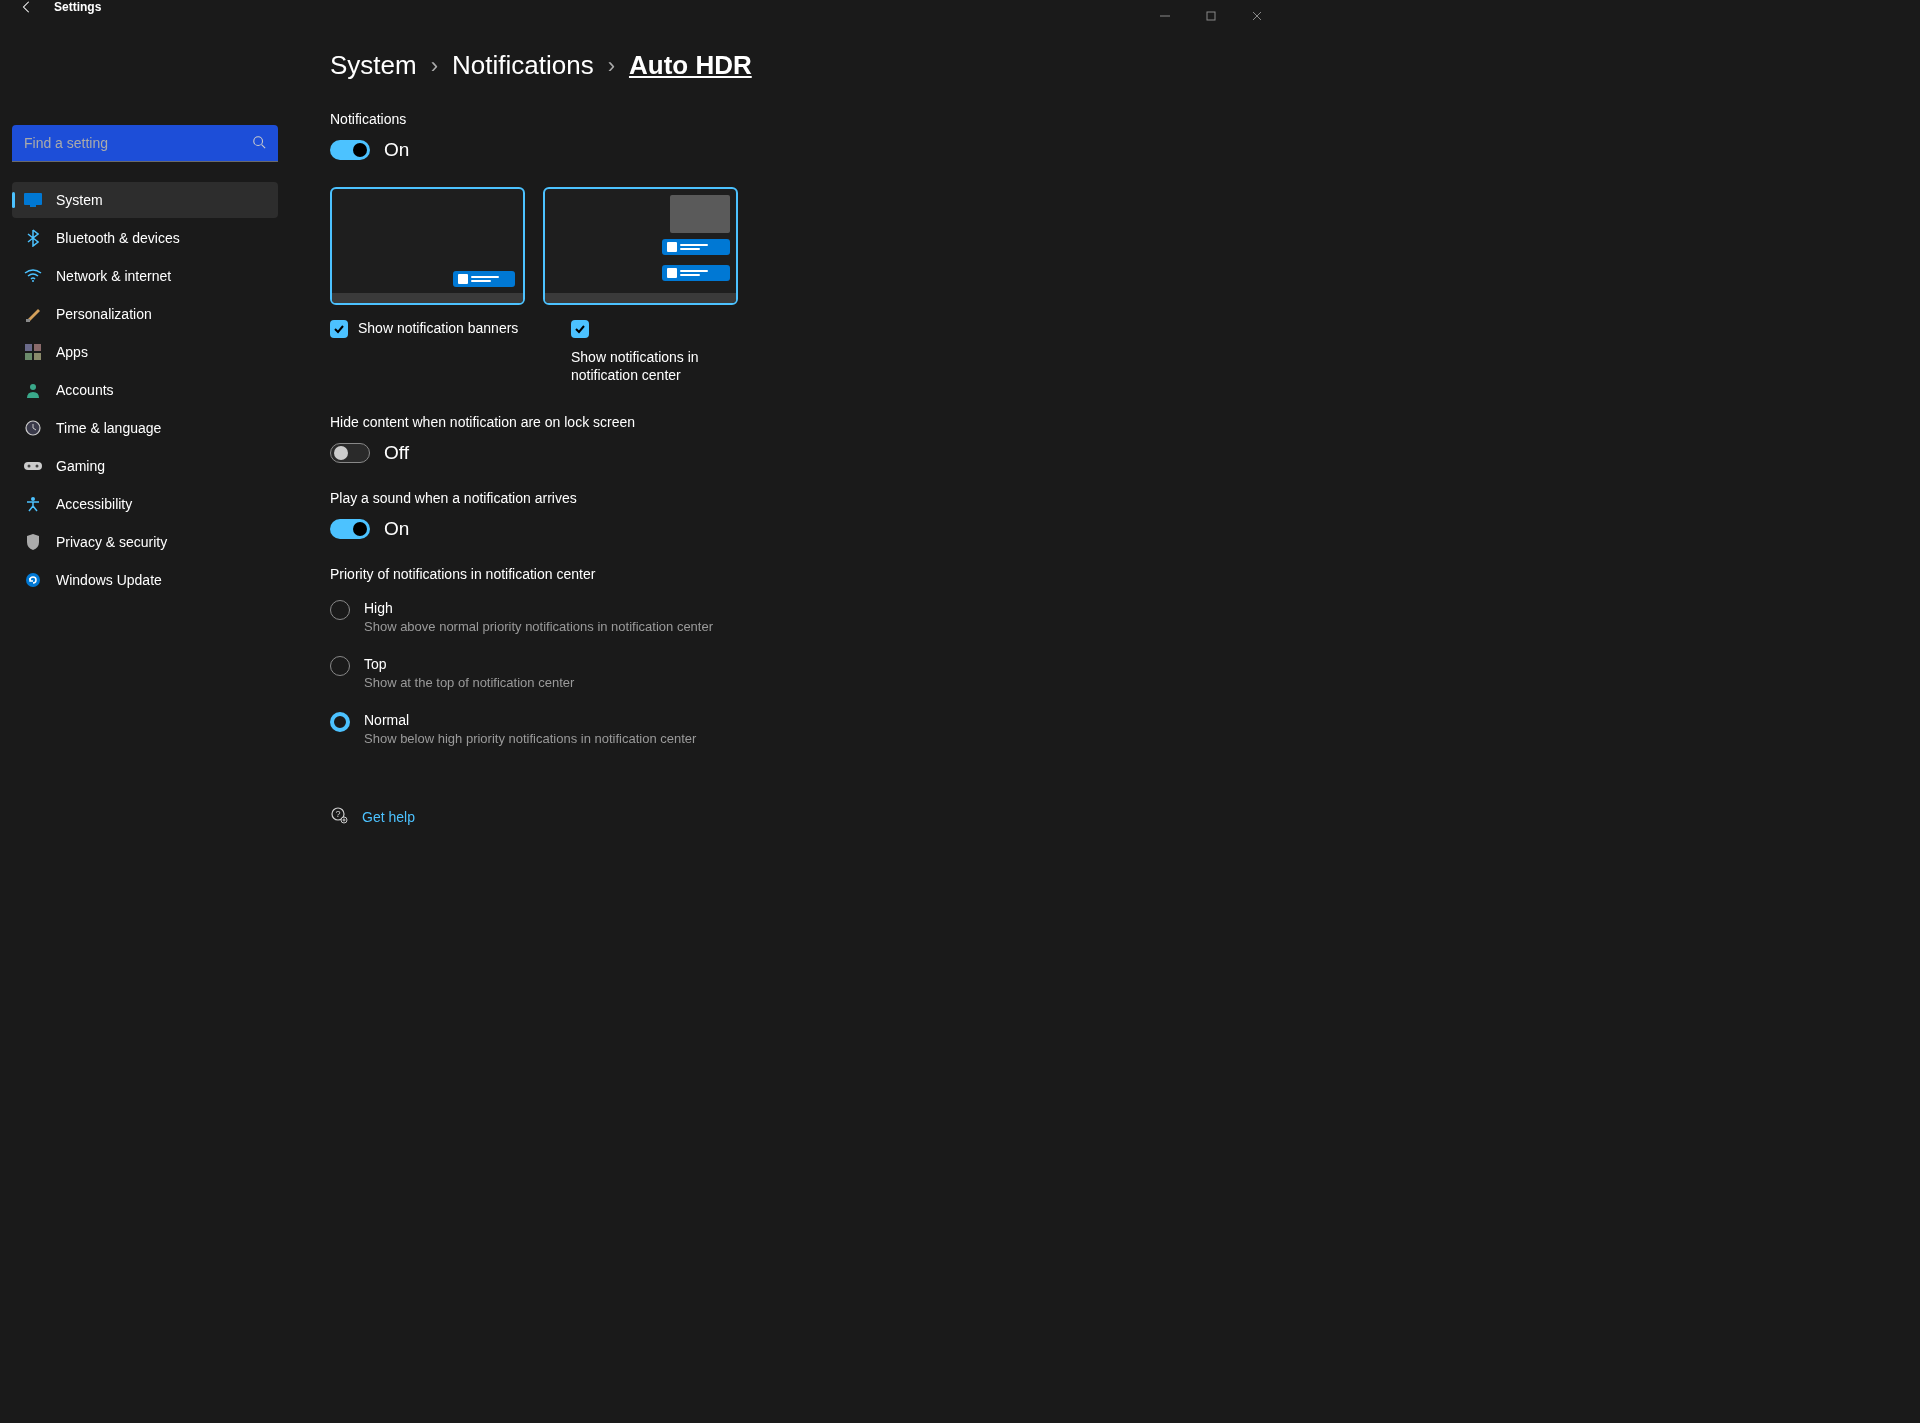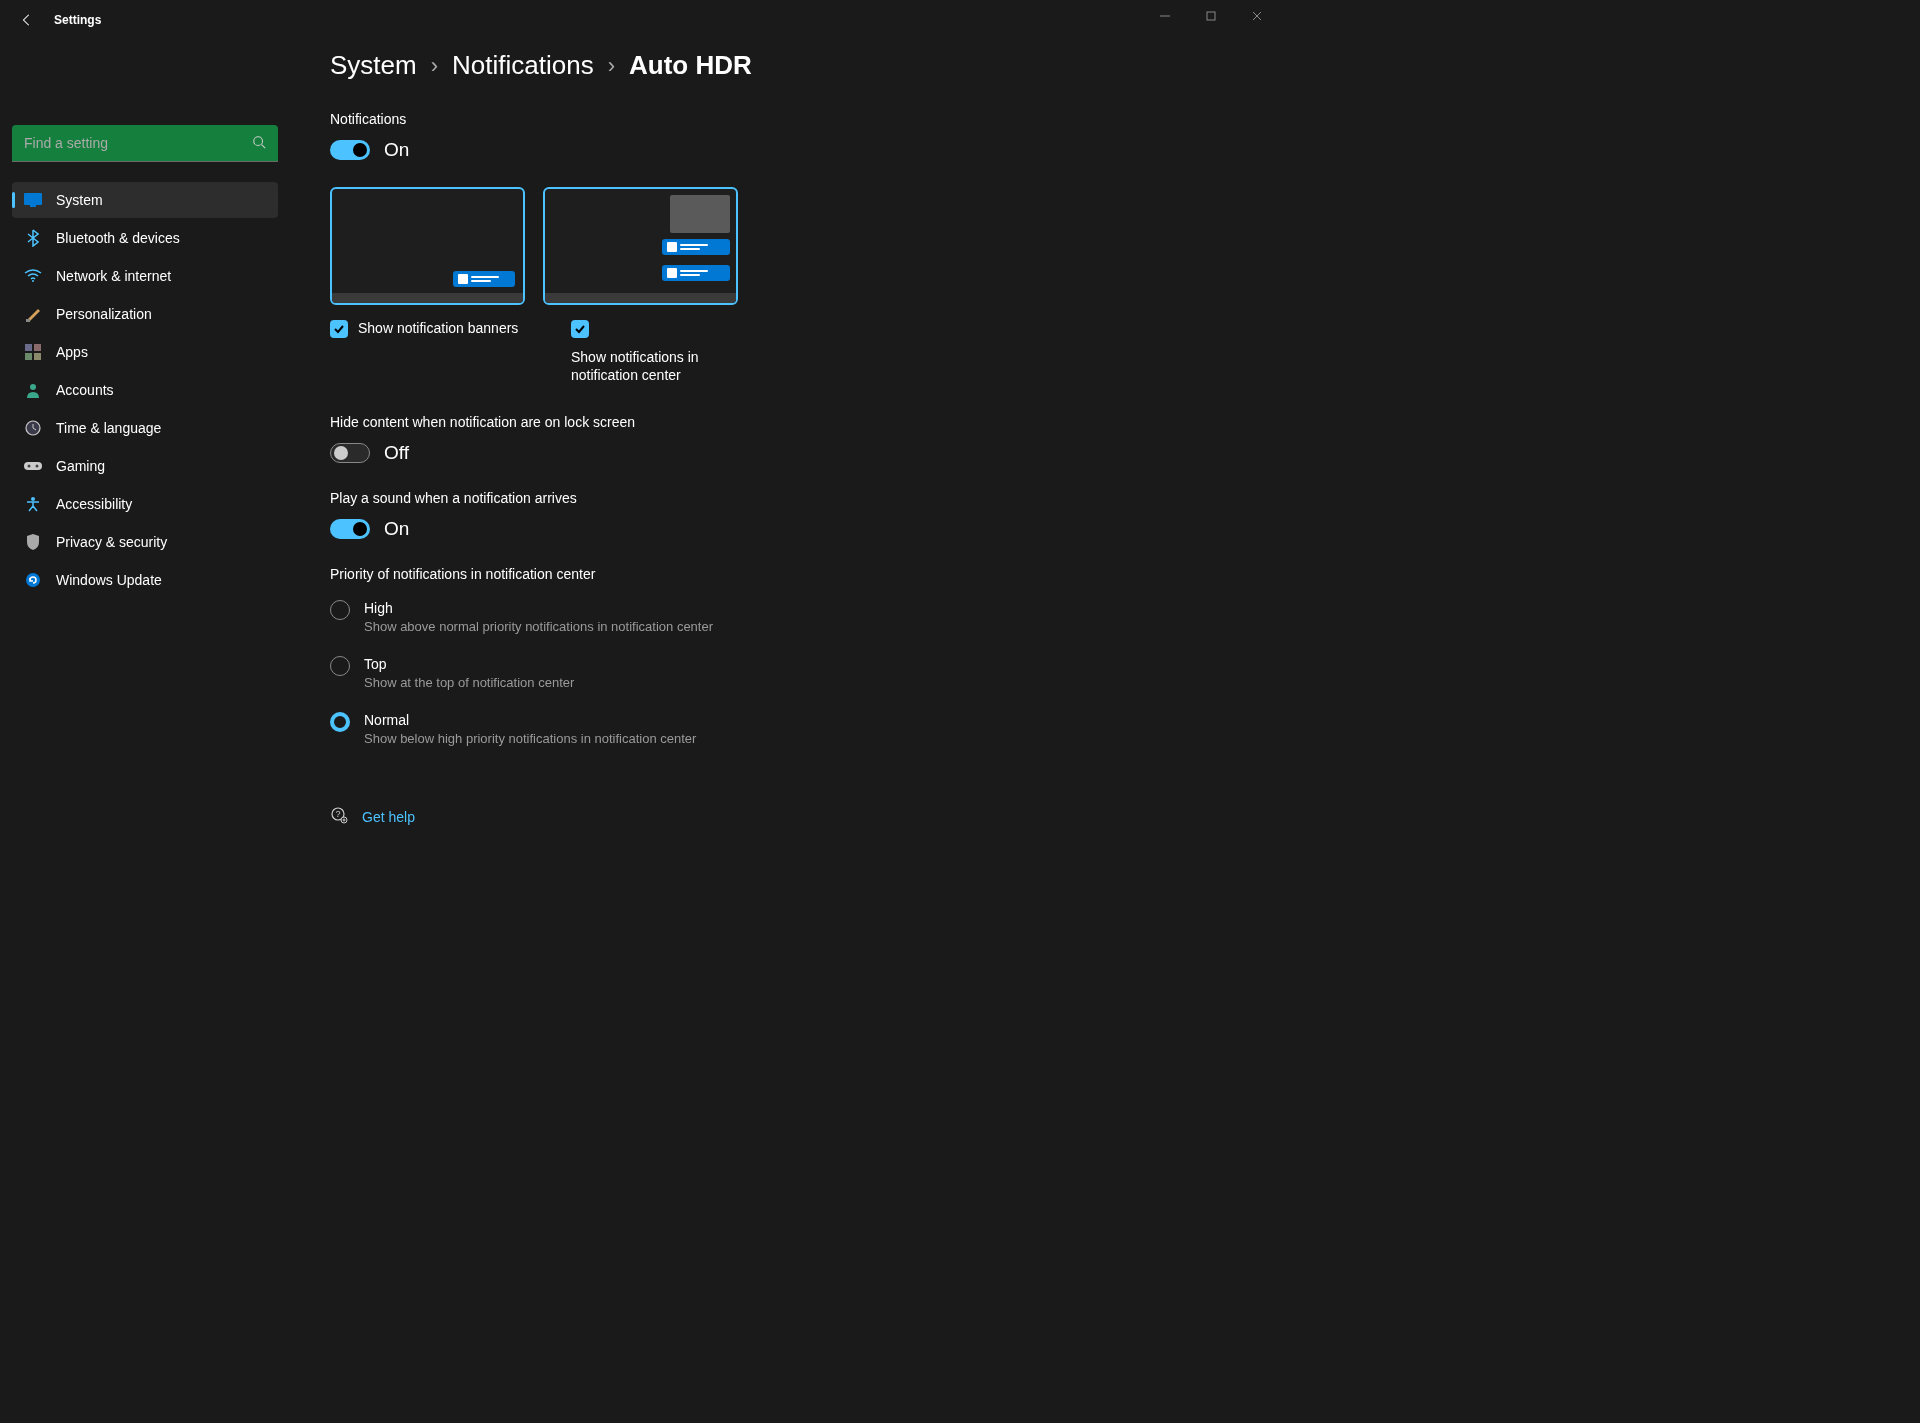--- a/index.html
+++ b/index.html
@@ -1,42 +1,42 @@
 <!DOCTYPE html>
 <html><head>
 <meta charset="utf-8">
 <style>
 * { margin: 0; padding: 0; box-sizing: border-box; font-family: 'Segoe UI', Tahoma, sans-serif; }
 body { background: #1a1a1a; color: #fff; width: 1280px; height: 949px; overflow: hidden; position: relative; }
 
-.titlebar { height: 40px; display: flex; align-items: center; padding: 0 20px; }
+.titlebar { height: 40px; display: flex; align-items: flex-start; padding: 0 20px; }
 .titlebar .back { width: 14px; height: 14px; margin-right: 20px; cursor: pointer; }
 .titlebar .title { font-size: 12px; font-weight: 600; }
 .window-controls { position: absolute; right: 0; top: 0; display: flex; }
 .wc-btn { width: 46px; height: 32px; display: flex; align-items: center; justify-content: center; cursor: pointer; }
 .wc-btn svg { width: 10px; height: 10px; }
 
 .container { display: flex; height: calc(100% - 40px); }
 
 .sidebar { width: 290px; padding: 0 12px; }
 .search-wrap { position: relative; margin: 85px 0 20px 0; }
-.search-input { width: 100%; background: #15803d; border: none; border-bottom: 1px solid #6a6a6a; padding: 10px 36px 10px 12px; color: #fff; font-size: 14px; border-radius: 4px 4px 0 0; }
+.search-input { width: 100%; background: #1d4ed8; border: none; border-bottom: 1px solid #6a6a6a; padding: 10px 36px 10px 12px; color: #fff; font-size: 14px; border-radius: 4px 4px 0 0; }
 .search-input::placeholder { color: #aaa; }
 .search-icon { position: absolute; right: 12px; top: 50%; transform: translateY(-50%); }
 
 .nav { list-style: none; }
 .nav-item { display: flex; align-items: center; padding: 9px 12px; border-radius: 4px; cursor: pointer; margin-bottom: 2px; font-size: 14px; position: relative; }
 .nav-item.active { background: #2d2d2d; }
 .nav-item.active::before { content: ''; position: absolute; left: 0; top: 50%; transform: translateY(-50%); width: 3px; height: 16px; background: #4cc2ff; border-radius: 2px; }
 .nav-icon { width: 18px; height: 18px; margin-right: 14px; display: flex; align-items: center; justify-content: center; }
 
 .main { flex: 1; padding: 10px 40px; overflow-y: auto; }
 .breadcrumb { display: flex; align-items: center; gap: 14px; margin-bottom: 30px; }
 .breadcrumb .crumb { font-size: 26px; font-weight: 400; cursor: pointer; }
-.breadcrumb .crumb.current { font-weight: 600; }
+.breadcrumb .crumb.current { font-weight: 600; text-decoration: underline; }
 .breadcrumb .sep { font-size: 22px; color: #aaa; }
 
 .section-label { font-size: 14px; margin-bottom: 12px; }
 
 .toggle-row { display: flex; align-items: center; gap: 14px; margin-bottom: 26px; }
 .toggle { width: 40px; height: 20px; border-radius: 10px; position: relative; cursor: pointer; }
 .toggle.on { background: #4cc2ff; }
 .toggle.off { background: #2a2a2a; border: 1px solid #888; }
 .toggle-knob { width: 14px; height: 14px; border-radius: 50%; position: absolute; top: 50%; transform: translateY(-50%); }
 .toggle.on .toggle-knob { background: #000; right: 3px; }

